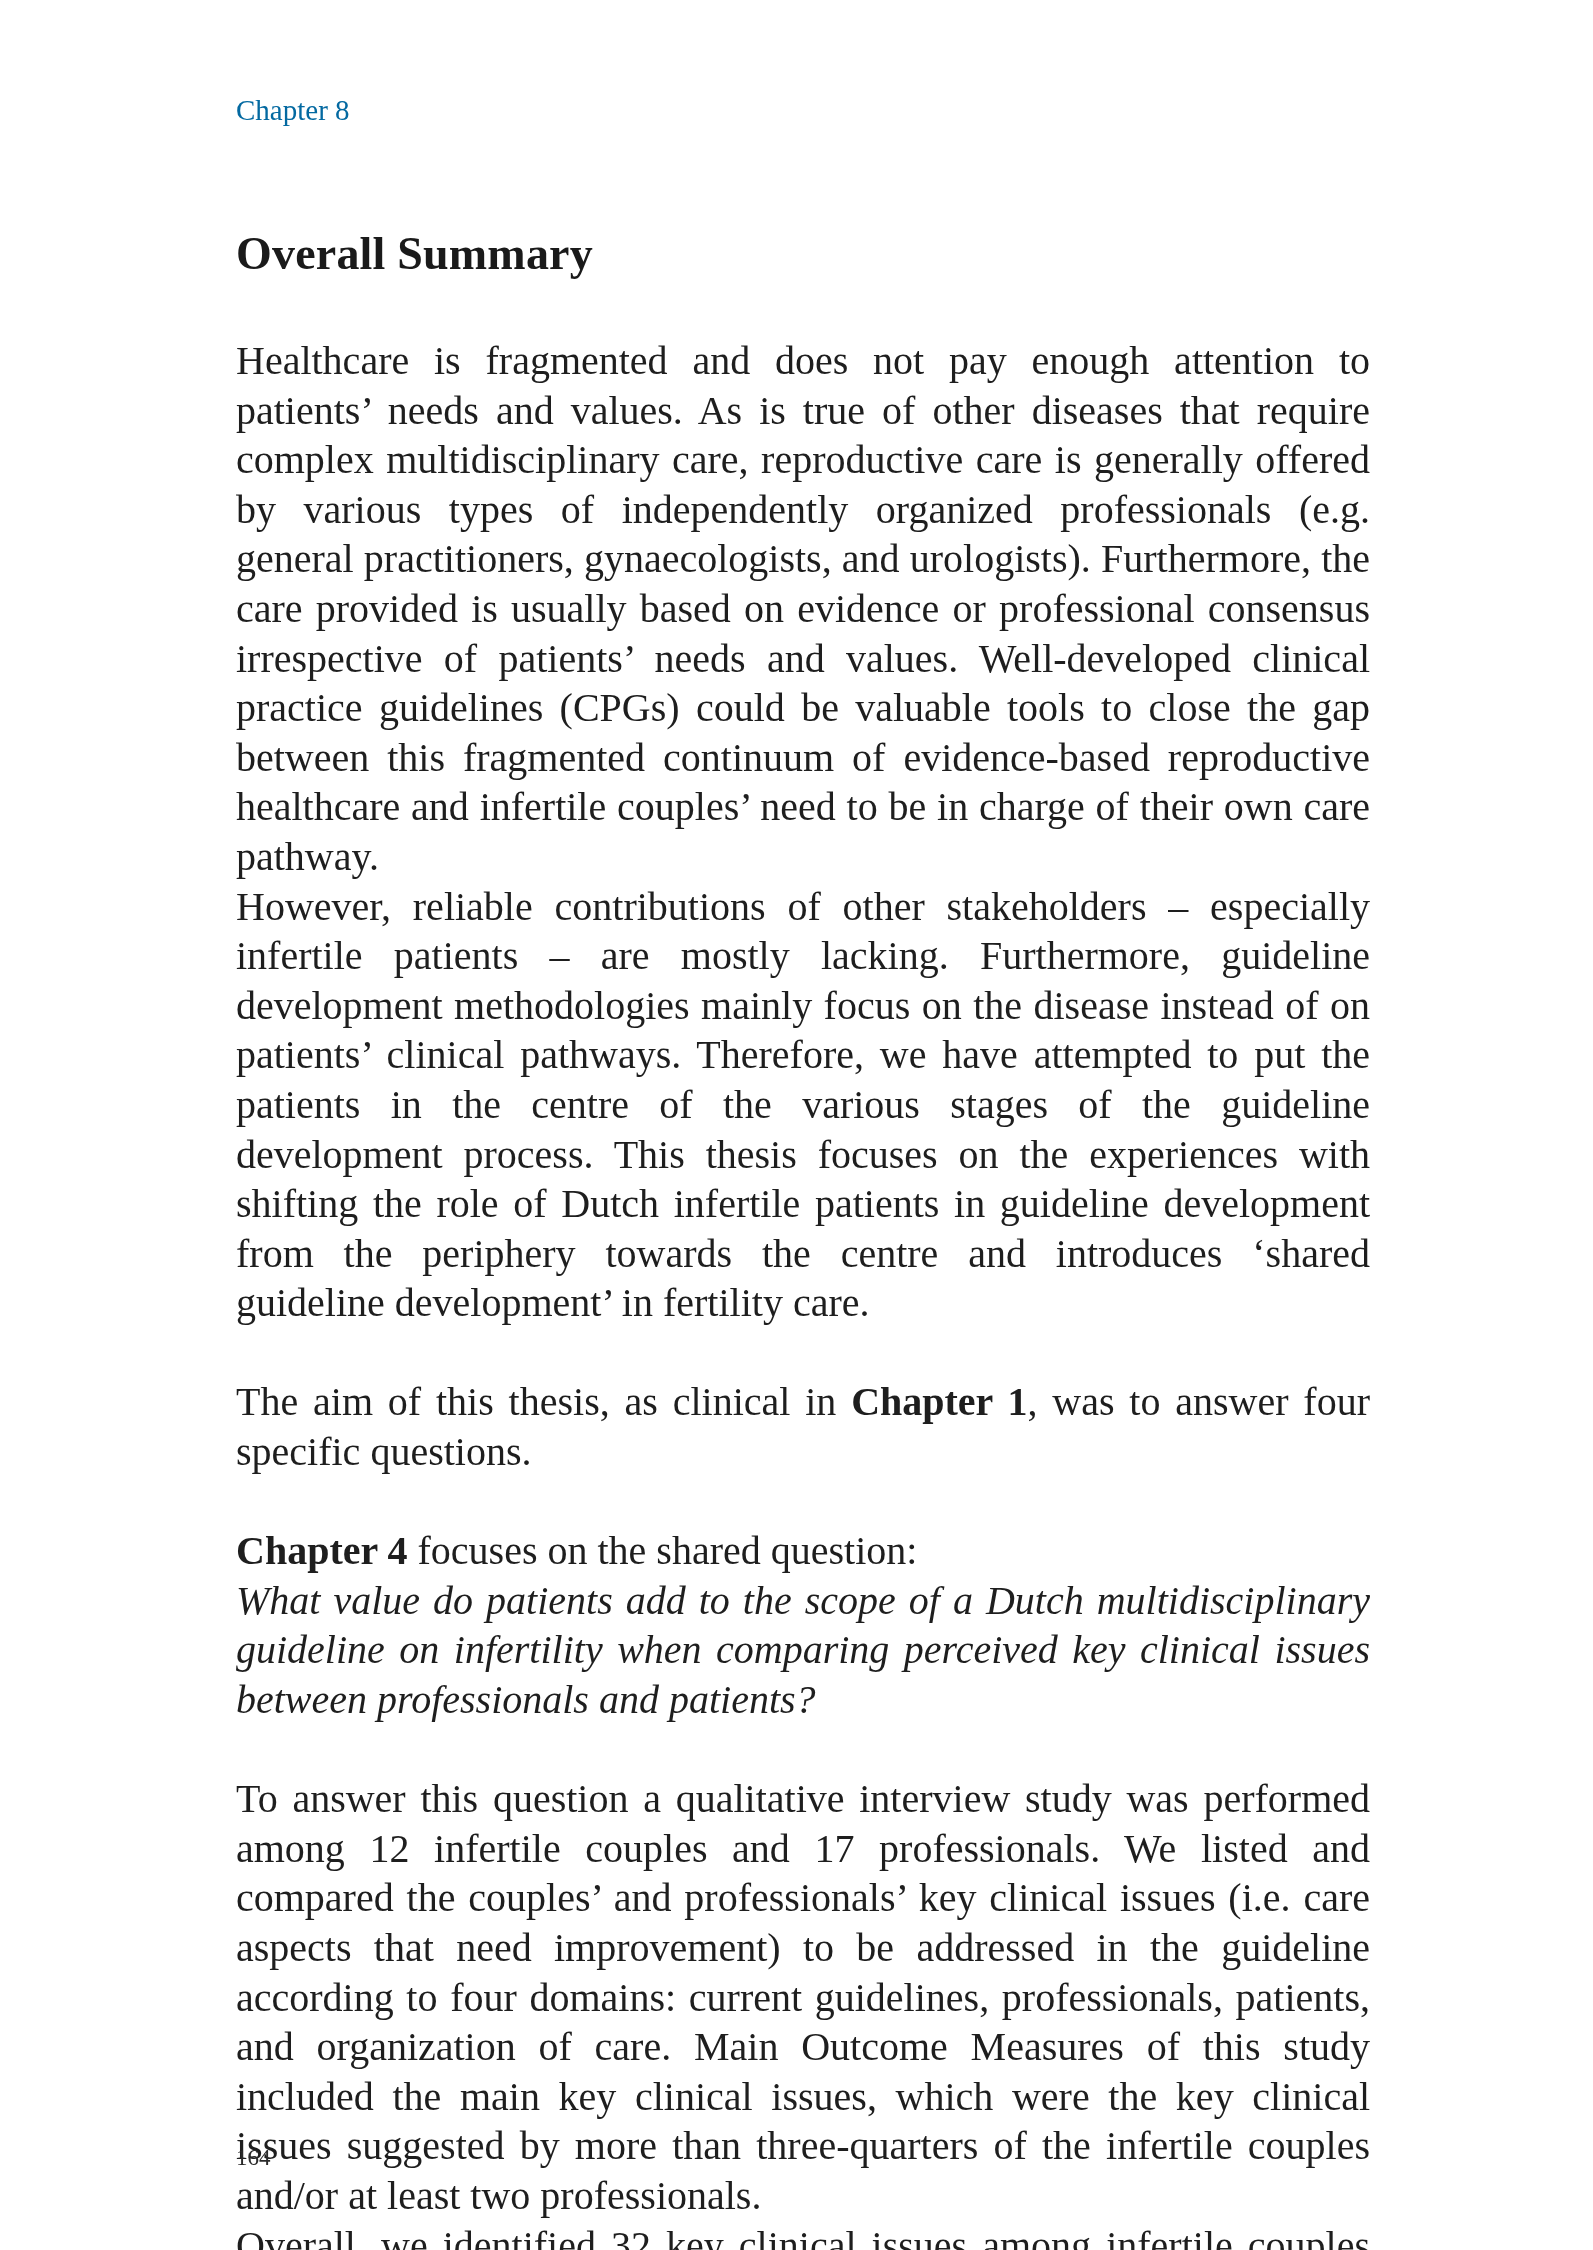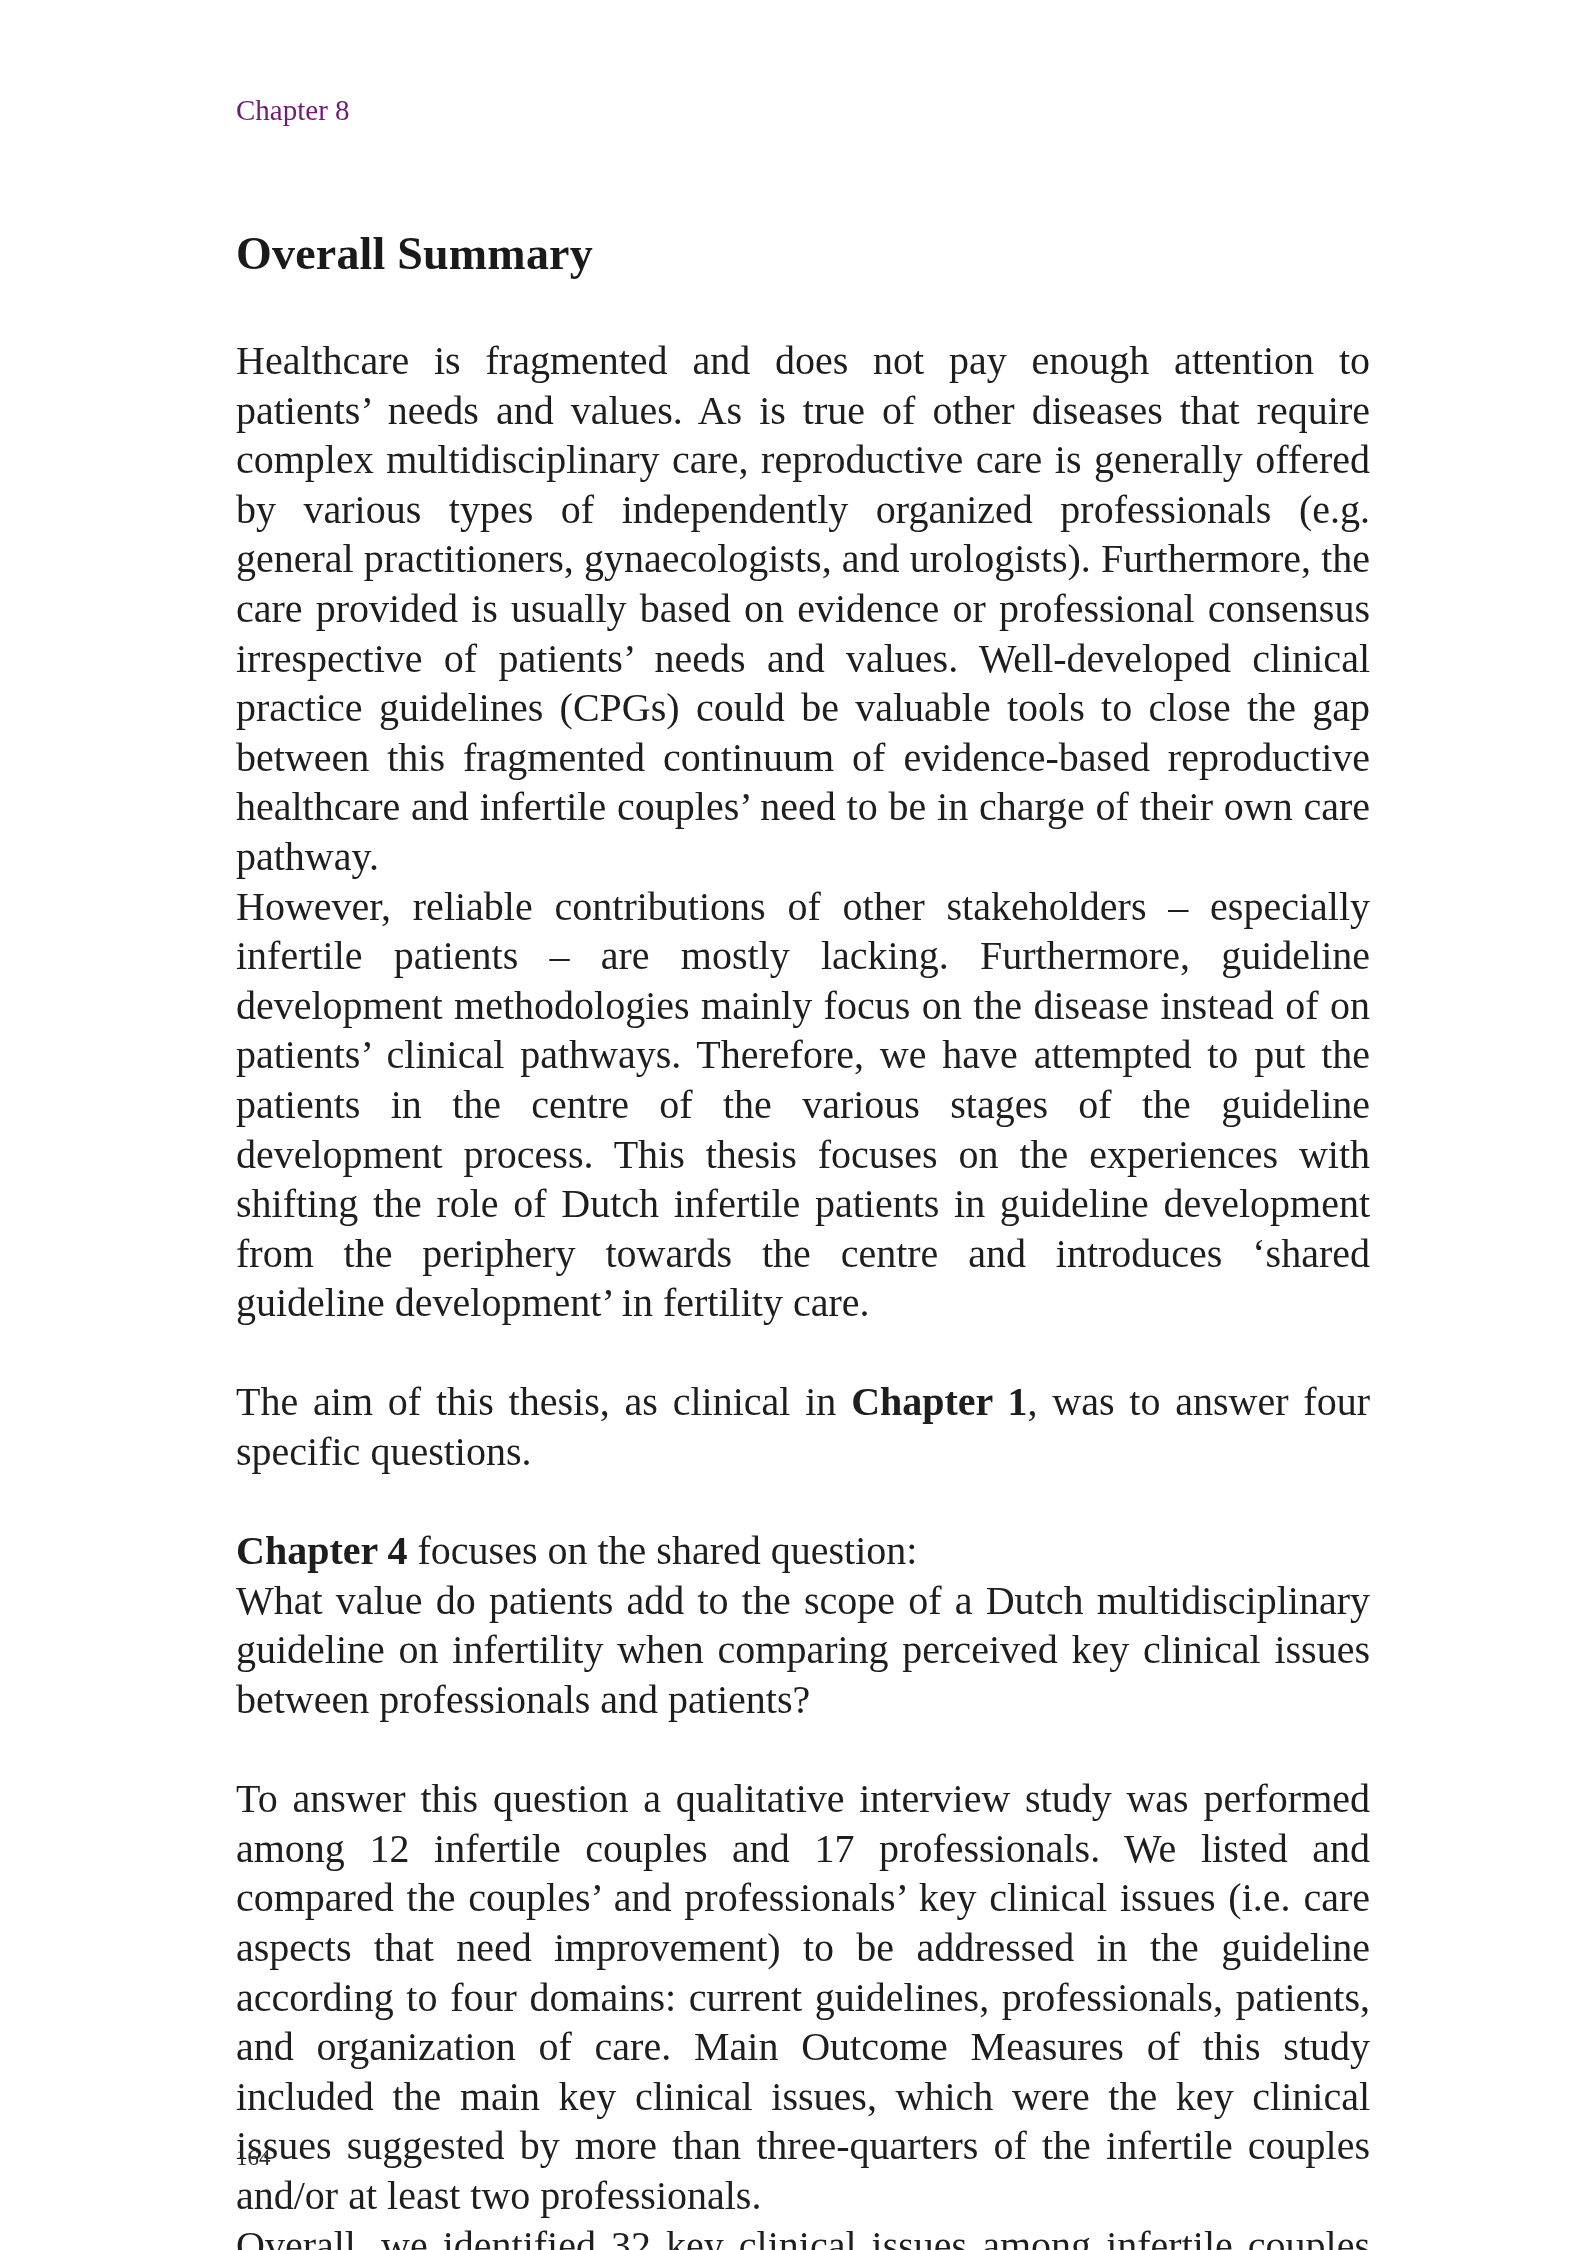--- a/index.html
+++ b/index.html
@@ -14,21 +14,21 @@
       overflow: hidden;
       color: #1e1e1e;
       font-family: "Liberation Serif", "DejaVu Serif", serif;
     }
     .running-header {
       position: absolute;
       left: 236px;
       top: 92px;
       font-size: 29px;
       line-height: 36px;
-      color: #701a75;
+      color: #0369a1;
       text-align: center;
     }
     .title {
       position: absolute;
       left: 236px;
       top: 226px;
       margin: 0;
       font-size: 46px;
       line-height: 56px;
       font-weight: bold;
@@ -48,20 +48,21 @@
       text-align: justify;
       text-align-last: left;
     }
     .para.gap {
       margin-top: 49.6px;
     }
     .para b {
       font-weight: bold;
     }
     .para.question {
+      font-style: italic;
     }
     .page-number {
       position: absolute;
       left: 236px;
       top: 2140px;
       font-size: 23px;
       line-height: 36px;
       color: #2a2a2a;
     }
   </style>

